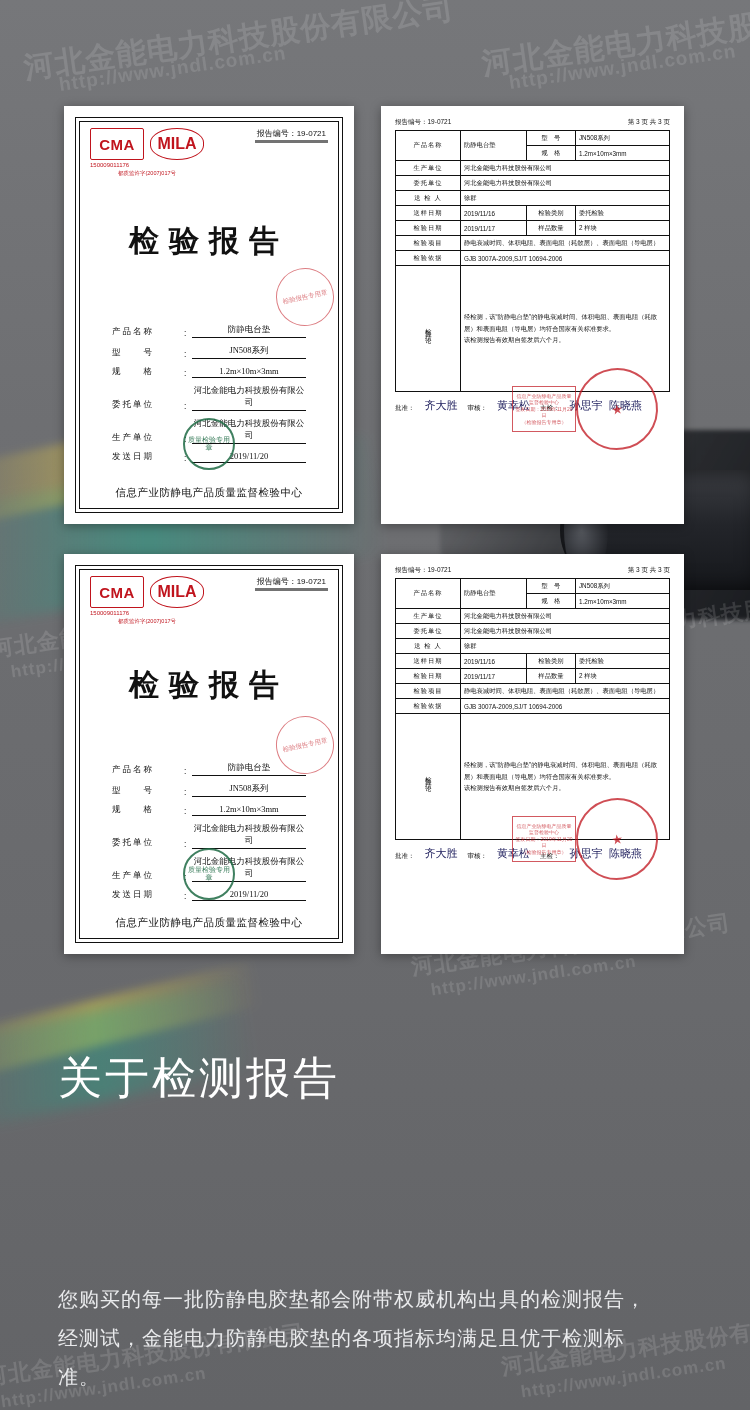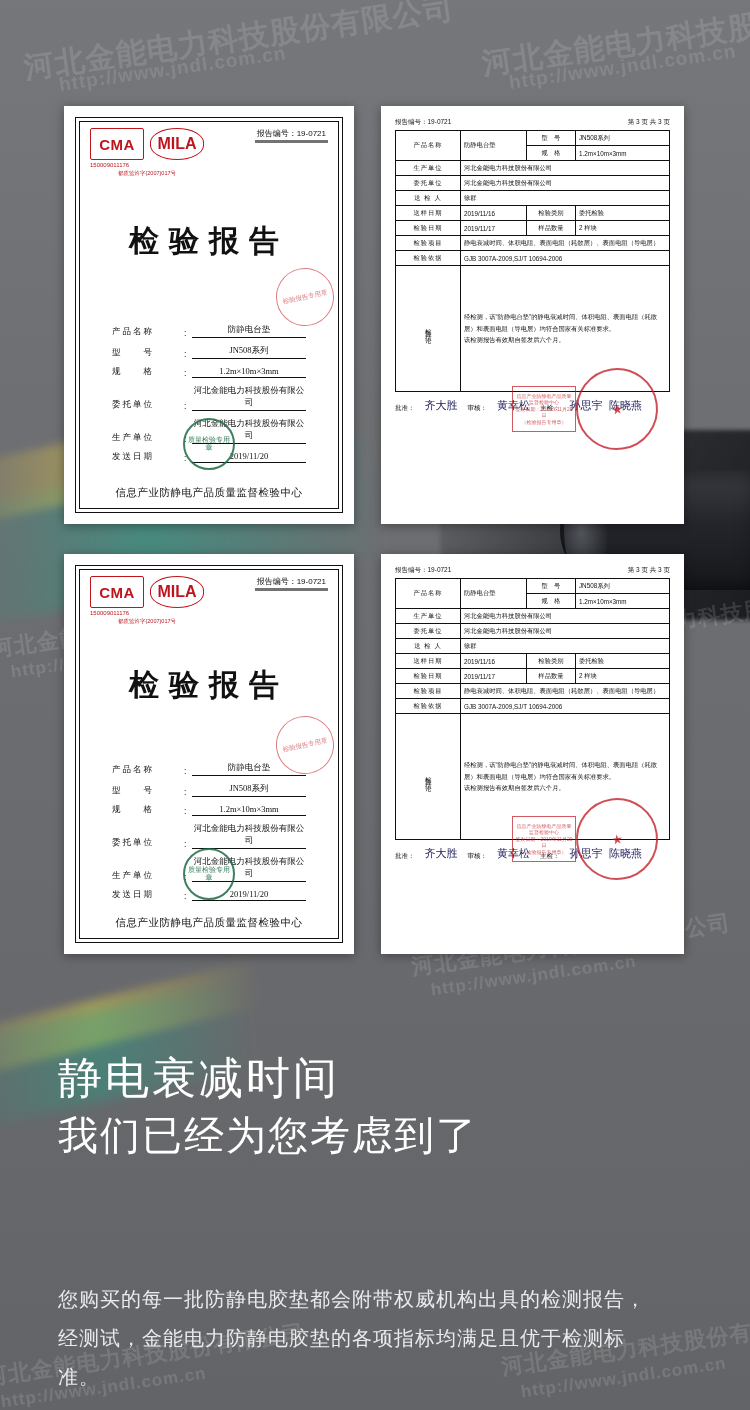--- a/index.html
+++ b/index.html
@@ -481,19 +481,18 @@
         </div>
         <div class="stamp-red">
           <span class="star">★</span>
         </div>
       </div>
     </div>
 
   </div>
 
   <div class="headline">
-    <div class="h-line1">静电衰减时间</div>
-    <div class="h-line2">我们已经为您考虑到了</div>
+    <div class="h-line1">关于检测报告</div>
   </div>
 
   <div class="para">您购买的每一批防静电胶垫都会附带权威机构出具的检测报告，经测试，金能电力防静电胶垫的各项指标均满足且优于检测标准。</div>
 
 </div>
 
 </body></html>

